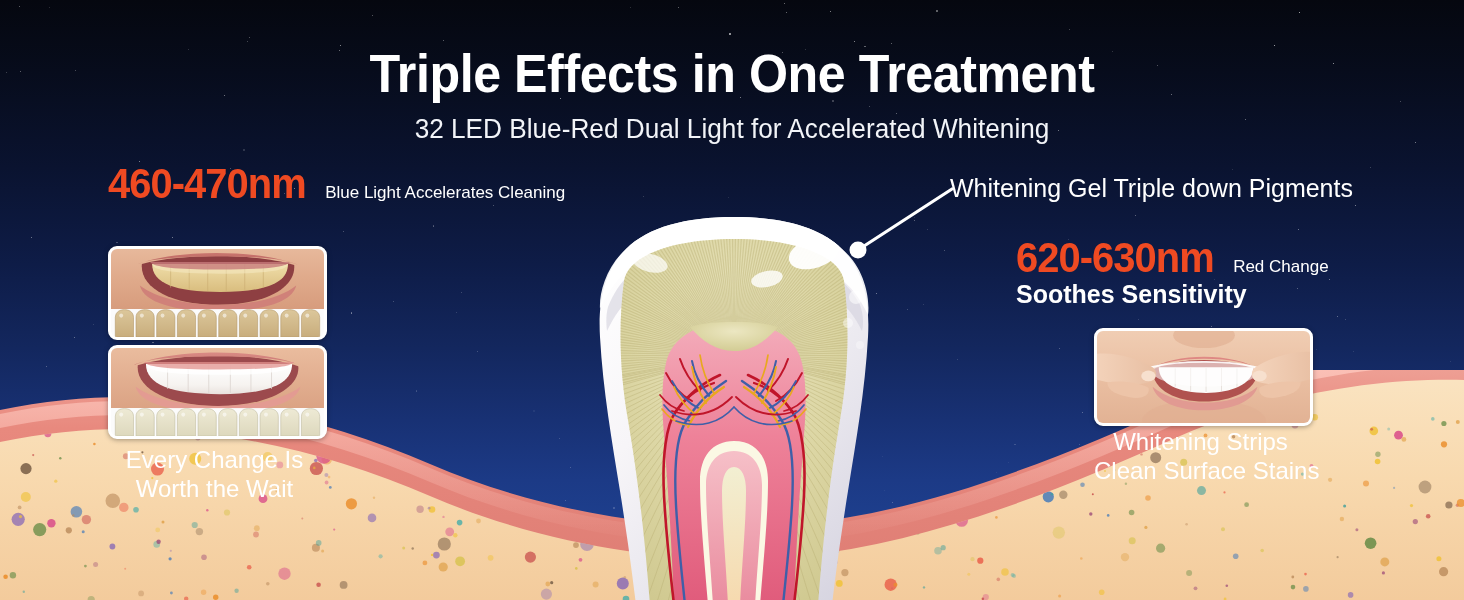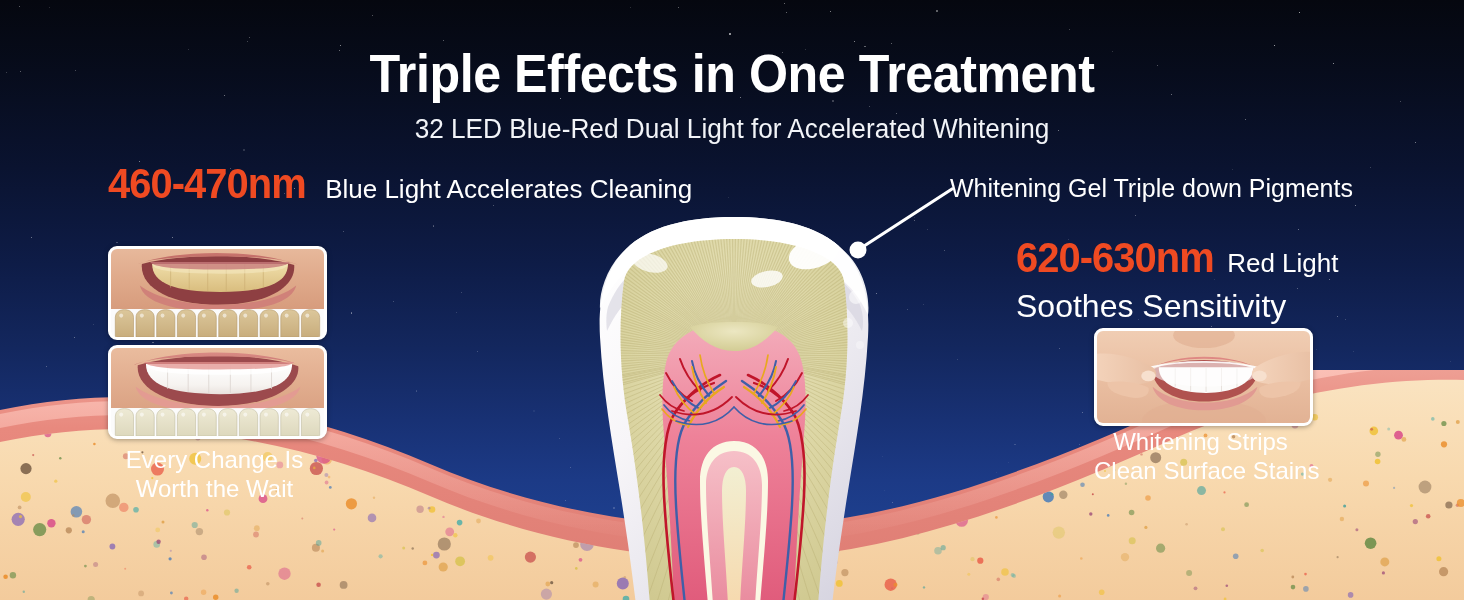--- a/index.html
+++ b/index.html
@@ -64,41 +64,41 @@
     color:#ef4a22;
     font-size:42px;
     font-weight:700;
     letter-spacing:-1px;
     transform:scaleX(0.95);
     display:inline-block;
     transform-origin:0 50%;
   }
   .nm-desc{
     color:#ffffff;
-    font-size:26px;
+    font-size:17px;
     font-weight:400;
   }
   #left-line1{white-space:nowrap;height:46px;display:flex;align-items:baseline;gap:9px;}
   #left-line2{
     color:#ffffff;font-size:25px;font-weight:400;
     margin-top:2px;white-space:nowrap;
   }
 
   
   #gel-text{
     position:absolute;left:950px;top:174px;
     color:#ffffff;font-size:25px;font-weight:400;white-space:nowrap;
   }
   #leader{position:absolute;left:840px;top:170px;width:130px;height:90px;}
   #leader svg{display:block;}
 
   
   #right-block{position:absolute;left:1016px;top:234px;width:440px;}
-  #right-line1{white-space:nowrap;height:46px;display:flex;align-items:baseline;gap:3px;}
-  #right-line2{color:#ffffff;font-size:32px;font-weight:400;margin-top:8px;white-space:nowrap;}
+  #right-line1{white-space:nowrap;height:46px;display:flex;align-items:baseline;gap:9px;}
+  #right-line2{color:#ffffff;font-size:25px;font-weight:700;margin-top:0;white-space:nowrap;}
 
   
   .card{
     position:absolute;
     border:3px solid #ffffff;
     border-radius:9px;
     overflow:hidden;
     background:#ffffff;
     box-shadow:0 1px 5px rgba(0,0,0,.35);
   }
@@ -1030,21 +1030,21 @@
     <svg width="130" height="90" viewBox="0 0 130 90">
       <line x1="21" y1="78" x2="112" y2="19" stroke="#ffffff" stroke-width="3.2" stroke-linecap="round"></line>
       <circle cx="18" cy="80" r="8.5" fill="#ffffff"></circle>
     </svg>
   </div>
   <div id="gel-text">Whitening Gel Triple down Pigments</div>
 
   <div id="right-block">
     <div id="right-line1">
       <span class="nm">620-630nm</span>
-      <span class="nm-desc">Red Light</span>
+      <span class="nm-desc">Red Change</span>
     </div>
     <div id="right-line2">Soothes Sensitivity</div>
   </div>
 
   <div id="card-before" class="card">
     <svg viewBox="0 0 207 82" preserveAspectRatio="none">
       <defs>
         <linearGradient id="skinB" x1="0" y1="0" x2="0" y2="1">
           <stop offset="0%" stop-color="#e7b89b"></stop>
           <stop offset="45%" stop-color="#e0ab8c"></stop>

